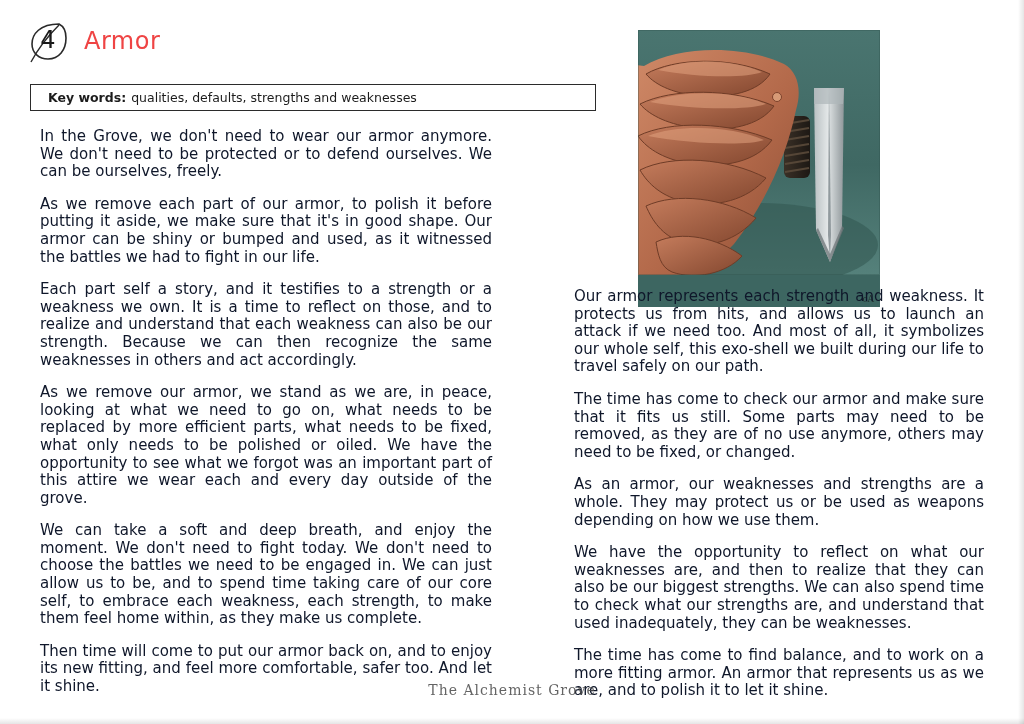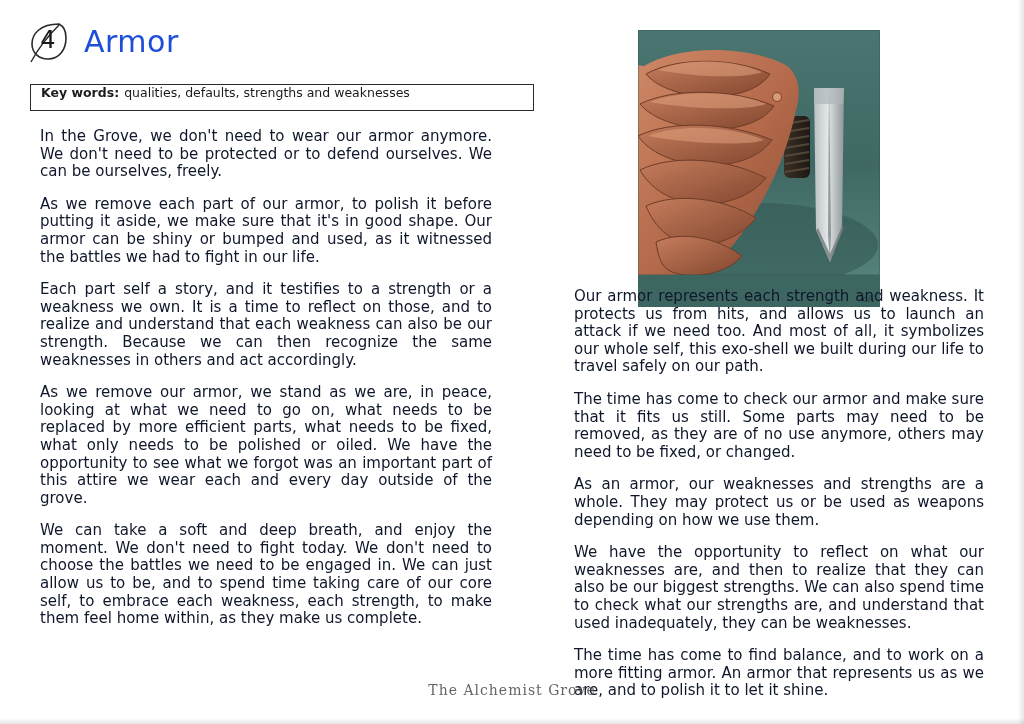--- a/index.html
+++ b/index.html
@@ -40,34 +40,34 @@
   .leaf-number .num {
     position: relative;
     font-family: "DejaVu Sans", sans-serif;
     font-size: 24px;
     color: #1a1a1a;
     line-height: 1;
     padding-bottom: 2px;
   }
   .title {
     font-family: "DejaVu Sans", sans-serif;
-    font-size: 30px;
+    font-size: 24px;
     letter-spacing: 0.5px;
-    color: #1d4ed8;
+    color: #ef4444;
     font-weight: 400;
   }
 
   
   .keywords-box {
     position: absolute;
     left: 30px; top: 84px;
-    width: 504px; height: 27px;
+    width: 566px; height: 27px;
     border: 1px solid #2b2b2b;
-    display: flex; 
-    padding: 0 10px;
+    display: flex; align-items: center;
+    padding: 0 17px;
     font-size: 12.5px;
     color: #1c1c1c;
     white-space: nowrap;
   }
   .keywords-label { font-weight: bold; margin-right: 5px; }
   .keywords-value { font-weight: normal; }
 
   
   .col-left {
     position: absolute;
@@ -217,20 +217,21 @@
     </svg>
     <span class="sig">cA</span>
   </div>
 
   <div class="col-left">
     <p class="para">In the Grove, we don't need to wear our armor anymore. We don't need to be protected or to defend ourselves. We can be ourselves, freely.</p>
     <p class="para">As we remove each part of our armor, to polish it before putting it aside, we make sure that it's in good shape. Our armor can be shiny or bumped and used, as it witnessed the battles we had to fight in our life.</p>
     <p class="para">Each part self a story, and it testifies to a strength or a weakness we own. It is a time to reflect on those, and to realize and understand that each weakness can also be our strength. Because we can then recognize the same weaknesses in others and act accordingly.</p>
     <p class="para">As we remove our armor, we stand as we are, in peace, looking at what we need to go on, what needs to be replaced by more efficient parts, what needs to be fixed, what only needs to be polished or oiled. We have the opportunity to see what we forgot was an important part of this attire we wear each and every day outside of the grove.</p>
     <p class="para">We can take a soft and deep breath, and enjoy the moment. We don't need to fight today. We don't need to choose the battles we need to be engaged in. We can just allow us to be, and to spend time taking care of our core self, to embrace each weakness, each strength, to make them feel home within, as they make us complete.</p>
+    <p class="para">Then time will come to put our armor back on, and to enjoy its new fitting, and feel more comfortable, safer too. And let it shine.</p>
   </div>
 
   <div class="col-right">
     <p class="para">Our armor represents each strength and weakness. It protects us from hits, and allows us to launch an attack if we need too. And most of all, it symbolizes our whole self, this exo-shell we built during our life to travel safely on our path.</p>
     <p class="para">The time has come to check our armor and make sure that it fits us still. Some parts may need to be removed, as they are of no use anymore, others may need to be fixed, or changed.</p>
     <p class="para">As an armor, our weaknesses and strengths are a whole. They may protect us or be used as weapons depending on how we use them.</p>
     <p class="para">We have the opportunity to reflect on what our weaknesses are, and then to realize that they can also be our biggest strengths. We can also spend time to check what our strengths are, and understand that used inadequately, they can be weaknesses.</p>
     <p class="para">The time has come to find balance, and to work on a more fitting armor. An armor that represents us as we are, and to polish it to let it shine.</p>
   </div>
 

